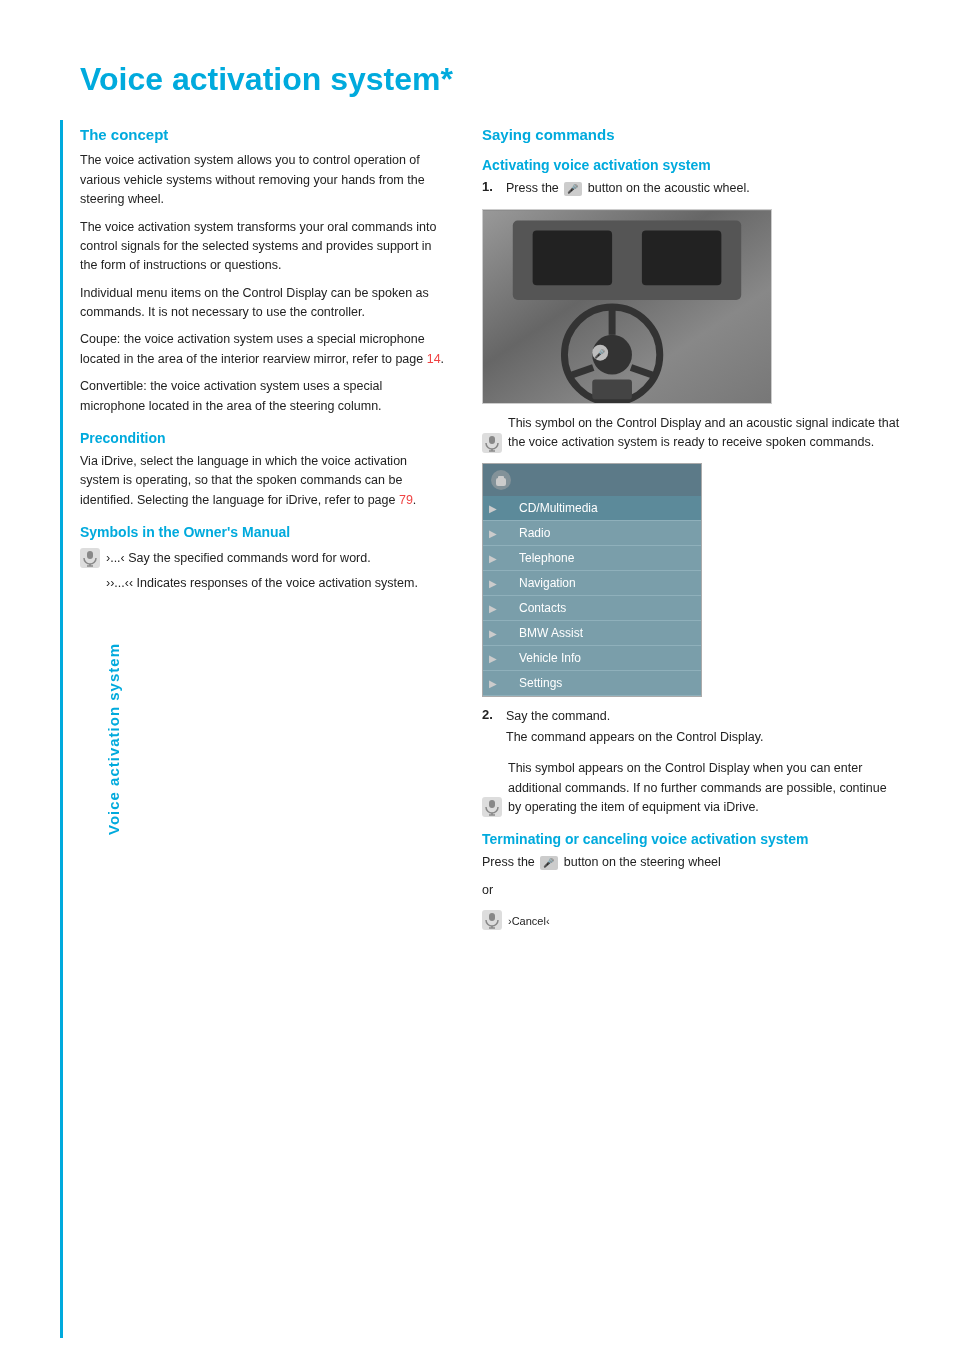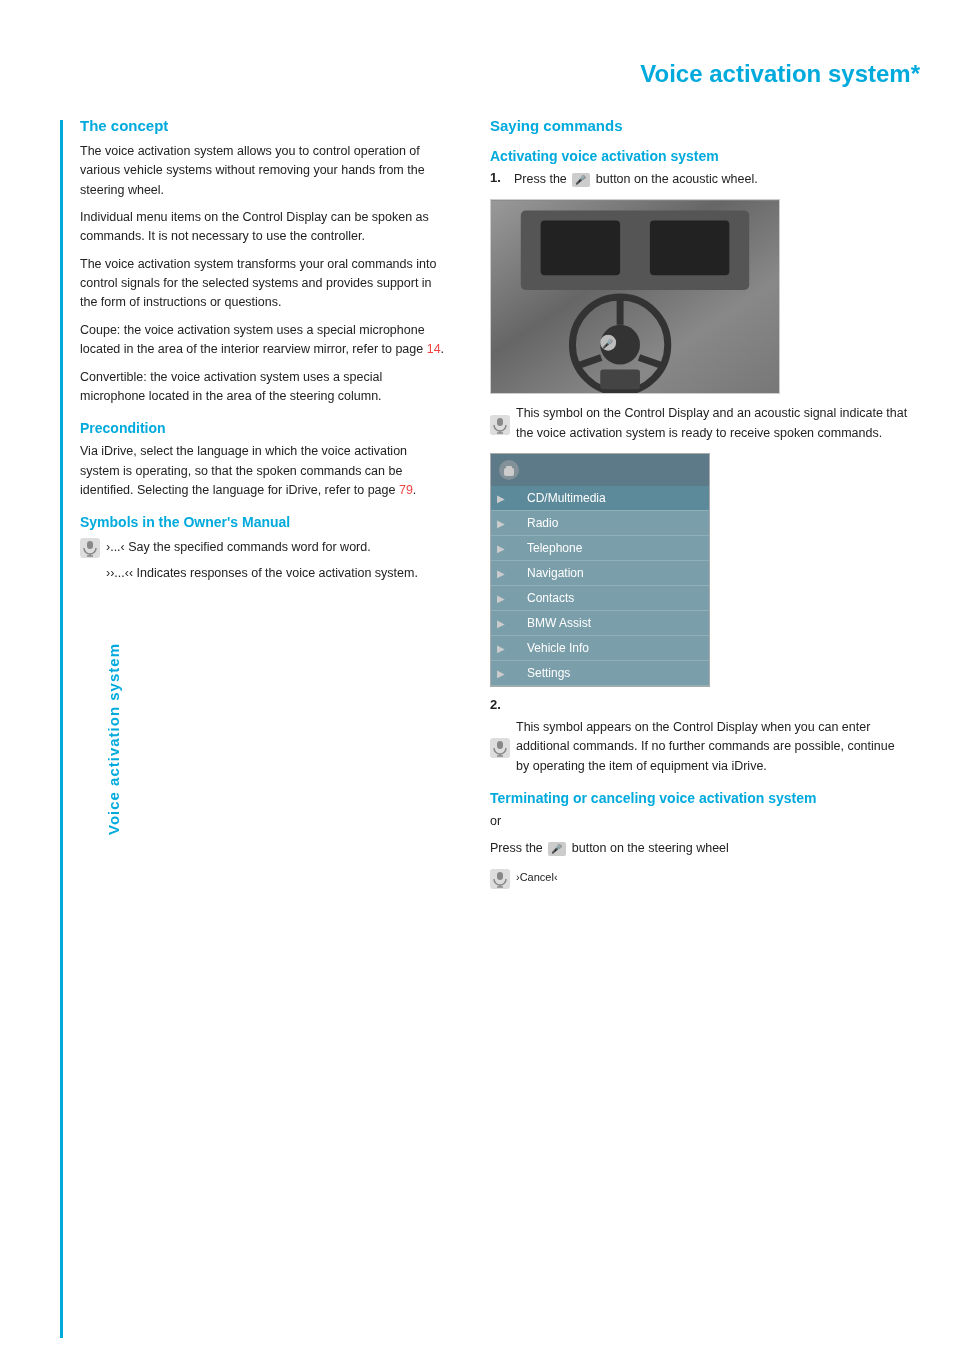--- a/index.html
+++ b/index.html
@@ -46,31 +46,30 @@
     }
 
     .main-content {
       margin-left: 80px;
       margin-right: 40px;
       margin-top: 60px;
       padding-bottom: 80px;
     }
 
     .page-title {
-      font-size: 24px;
+      font-size: 32px;
       font-weight: bold;
       color: #00aadd;
       margin-bottom: 28px;
       line-height: 1.2;
-      text-align: right;
     }
 
     .two-column {
       display: flex;
-      gap: 40px;
+      gap: 32px;
     }
 
     .left-column {
       flex: 1;
       max-width: 370px;
     }
 
     .right-column {
       flex: 1;
       max-width: 420px;
@@ -132,21 +131,21 @@
       position: relative;
     }
 
     .menu-screenshot .menu-item.active {
       background: #5c8a9a;
     }
 
     
     .symbol-box {
       display: flex;
-      align-items: center;
+      align-items: flex-end;
       gap: 6px;
       margin-bottom: 6px;
     }
 
     .symbol-icon {
       width: 20px;
       height: 20px;
       background: #ddd;
       border-radius: 3px;
       display: flex;
@@ -214,22 +213,22 @@
 
     <h1 class="page-title">Voice activation system*</h1>
 
     <div class="two-column">
 
       <div class="left-column">
 
         <div class="section-title">The concept</div>
 
         <p class="body-text">The voice activation system allows you to control operation of various vehicle systems without removing your hands from the steering wheel.</p>
+        <p class="body-text">The voice activation system transforms your oral commands into control signals for the selected systems and provides support in the form of instructions or questions.</p>
         <p class="body-text">Individual menu items on the Control Display can be spoken as commands. It is not necessary to use the controller.</p>
-        <p class="body-text">The voice activation system transforms your oral commands into control signals for the selected systems and provides support in the form of instructions or questions.</p>
         <p class="body-text">
           <span>Coupe: the voice activation system uses a special microphone located in the area of the interior rearview mirror, refer to page </span><a class="link">14</a><span>.</span>
         </p>
         <p class="body-text">Convertible: the voice activation system uses a special microphone located in the area of the steering column.</p>
 
         <div class="subsection-title">Precondition</div>
         <p class="body-text">
           <span>Via iDrive, select the language in which the voice activation system is operating, so that the spoken commands can be identified. Selecting the language for iDrive, refer to page </span><a class="link">79</a><span>.</span>
         </p>
 
@@ -324,39 +323,43 @@
               <div class="menu-item" style="position: relative;"><span style="position: absolute; left: 6px; top: 50%; transform: translateY(-50%); font-size: 10px; color: rgb(204, 204, 204);">▶</span>Navigation</div>
               <div class="menu-item" style="position: relative;"><span style="position: absolute; left: 6px; top: 50%; transform: translateY(-50%); font-size: 10px; color: rgb(204, 204, 204);">▶</span>Contacts</div>
               <div class="menu-item" style="position: relative;"><span style="position: absolute; left: 6px; top: 50%; transform: translateY(-50%); font-size: 10px; color: rgb(204, 204, 204);">▶</span>BMW Assist</div>
               <div class="menu-item" style="position: relative;"><span style="position: absolute; left: 6px; top: 50%; transform: translateY(-50%); font-size: 10px; color: rgb(204, 204, 204);">▶</span>Vehicle Info</div>
               <div class="menu-item" style="position: relative;"><span style="position: absolute; left: 6px; top: 50%; transform: translateY(-50%); font-size: 10px; color: rgb(204, 204, 204);">▶</span>Settings</div>
             </div>
         </div>
 
         <div class="numbered-item" style="margin-top:10px">
           <span class="num">2.</span>
+          <div>
+            <p class="body-text" style="margin-bottom:2px">Say the command.</p>
+            <p class="body-text" style="margin-bottom:6px">The command appears on the Control Display.</p>
+          </div>
         </div>
 
         <div class="symbol-box">
           <div class="symbol-icon">
             <svg class="mic-icon-svg" viewBox="0 0 18 18" xmlns="http://www.w3.org/2000/svg">
               <rect x="6" y="2" width="6" height="8" rx="3" fill="#888"></rect>
               <path d="M3 9a6 6 0 0012 0" stroke="#888" stroke-width="1.5" fill="none"></path>
               <line x1="9" y1="15" x2="9" y2="17" stroke="#888" stroke-width="1.5"></line>
               <line x1="6" y1="17" x2="12" y2="17" stroke="#888" stroke-width="1.5"></line>
             </svg>
           </div>
           <p class="body-text" style="margin-bottom:0">This symbol appears on the Control Display when you can enter additional commands. If no further commands are possible, continue by operating the item of equipment via iDrive.</p>
         </div>
 
         <div class="subsection-title">Terminating or canceling voice activation system</div>
-        <p class="body-text">or</p>
         <p class="body-text">
           <span>Press the </span><span class="inline-icon">🎤</span><span> button on the steering wheel</span>
         </p>
+        <p class="body-text">or</p>
 
         <div class="symbol-box">
           <div class="symbol-icon">
             <svg class="mic-icon-svg" viewBox="0 0 18 18" xmlns="http://www.w3.org/2000/svg">
               <rect x="6" y="2" width="6" height="8" rx="3" fill="#888"></rect>
               <path d="M3 9a6 6 0 0012 0" stroke="#888" stroke-width="1.5" fill="none"></path>
               <line x1="9" y1="15" x2="9" y2="17" stroke="#888" stroke-width="1.5"></line>
               <line x1="6" y1="17" x2="12" y2="17" stroke="#888" stroke-width="1.5"></line>
             </svg>
           </div>

